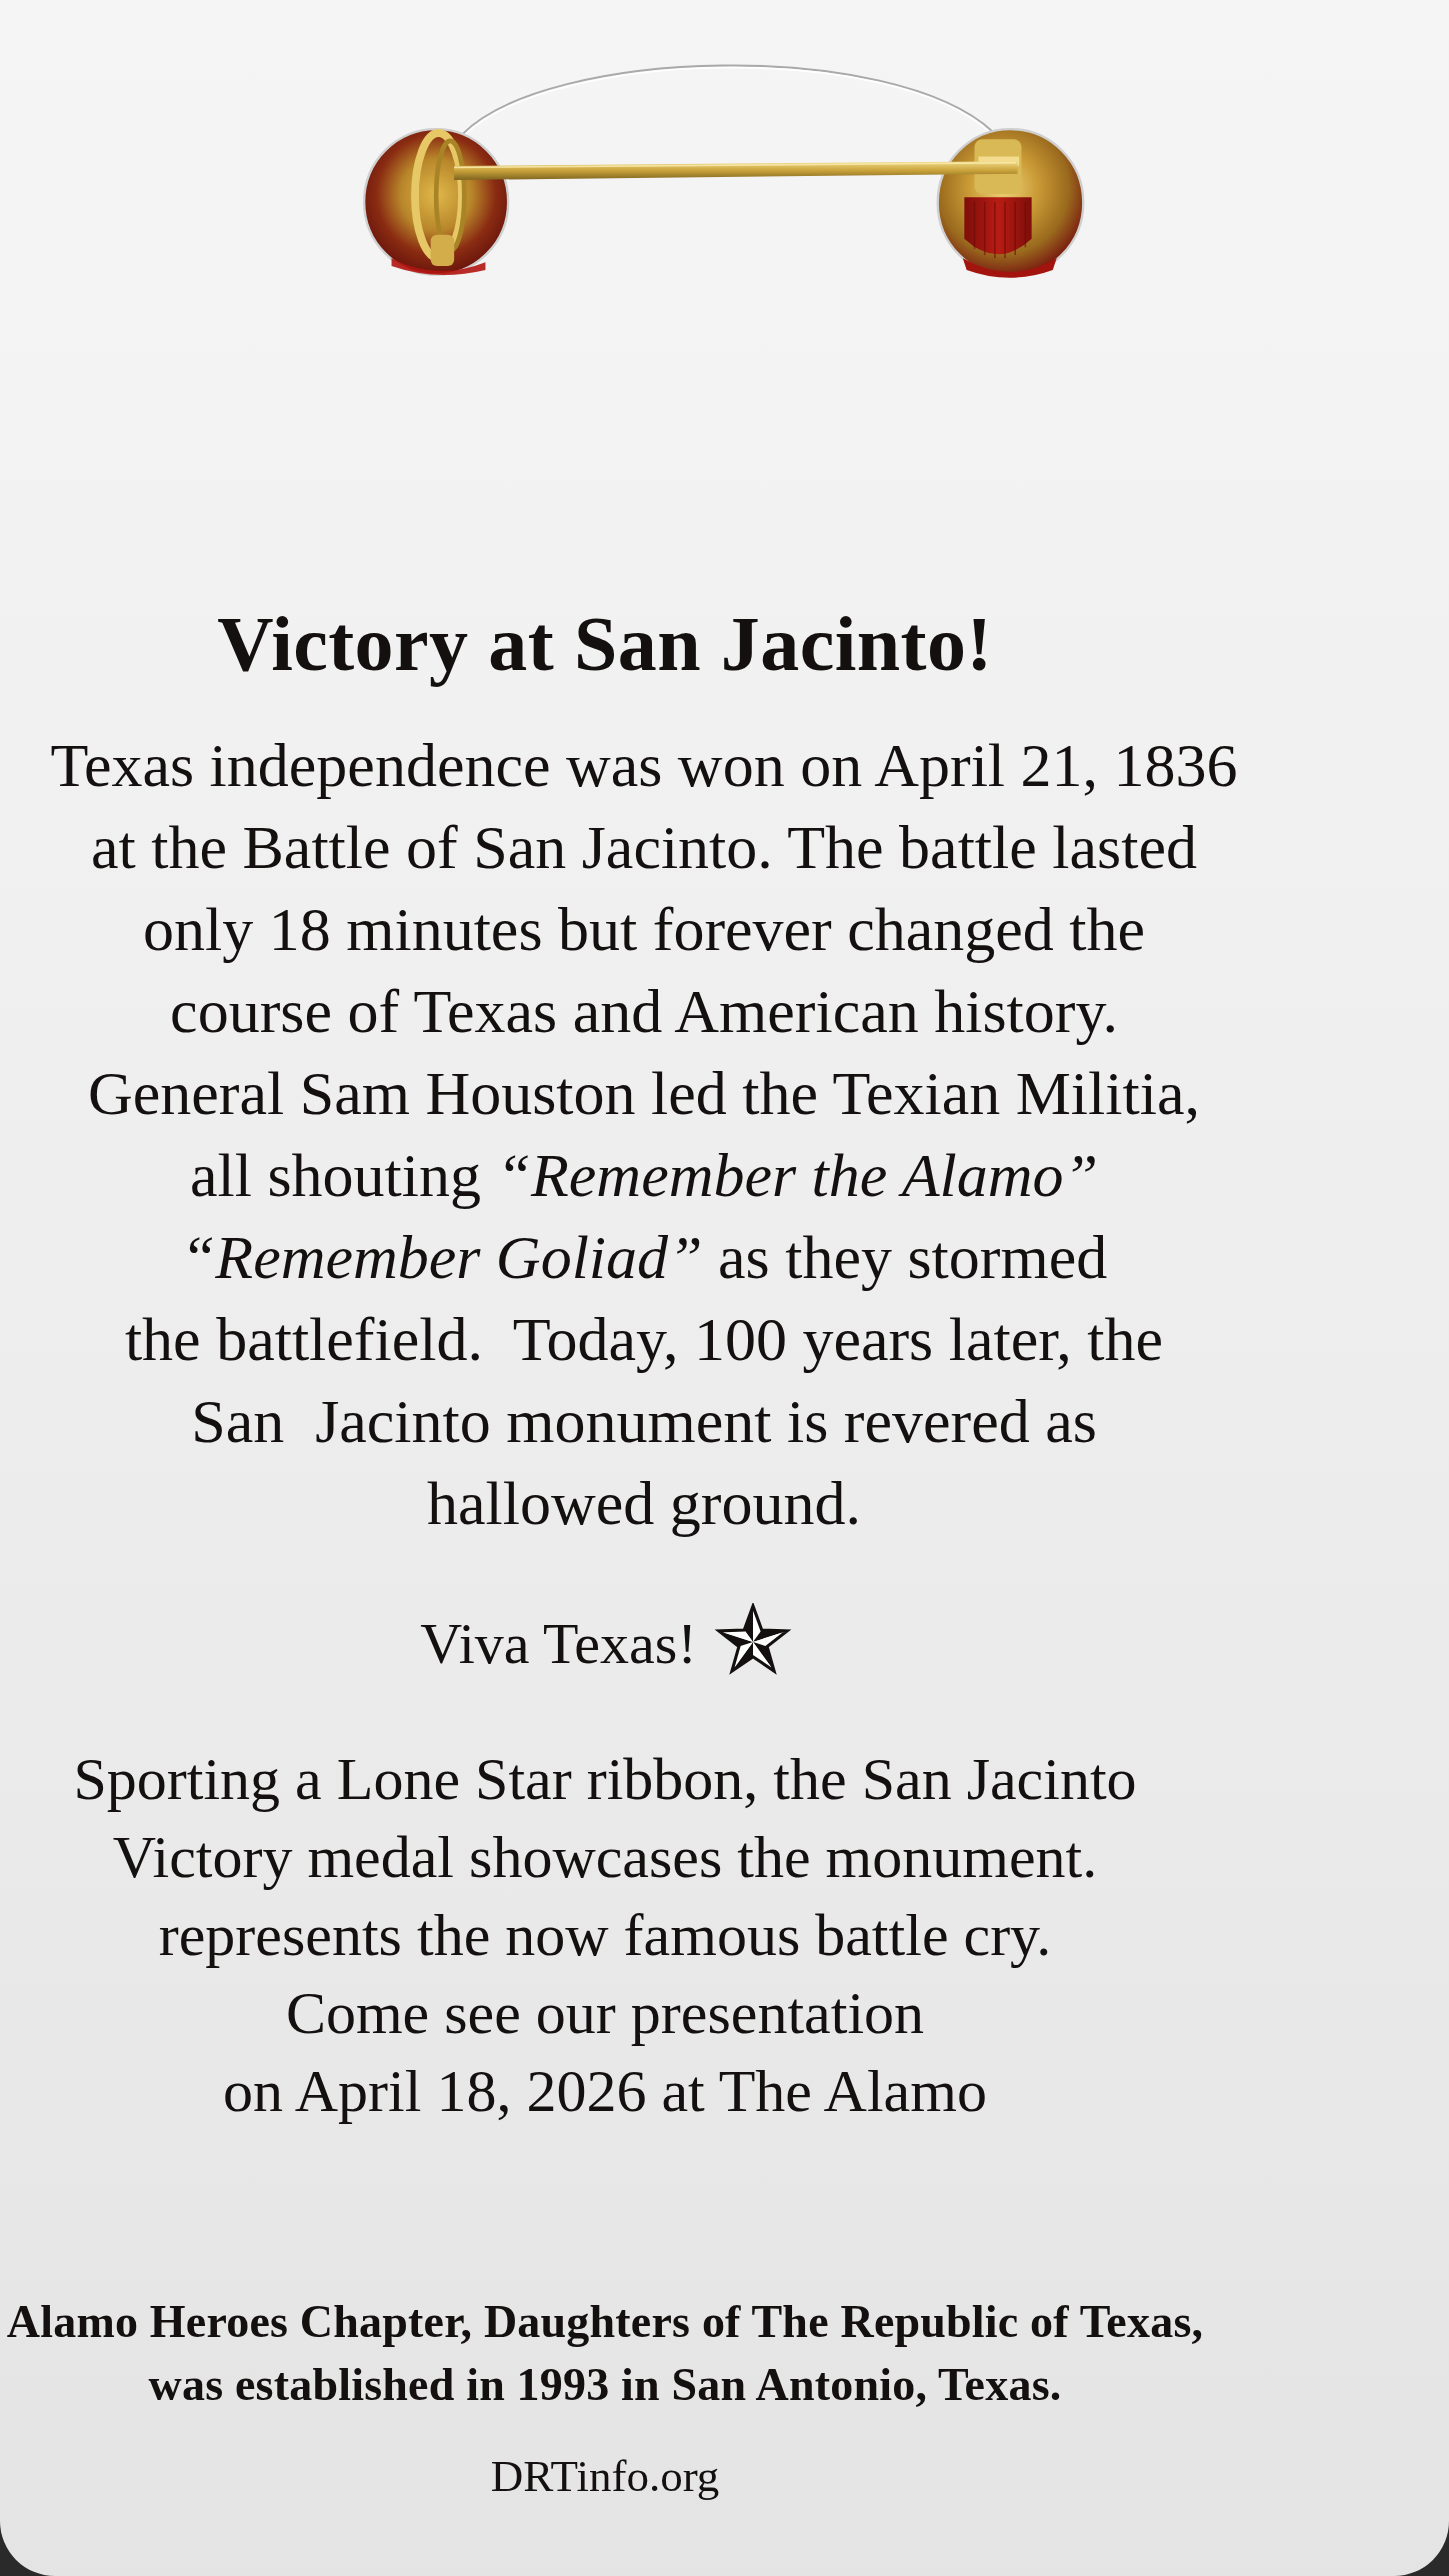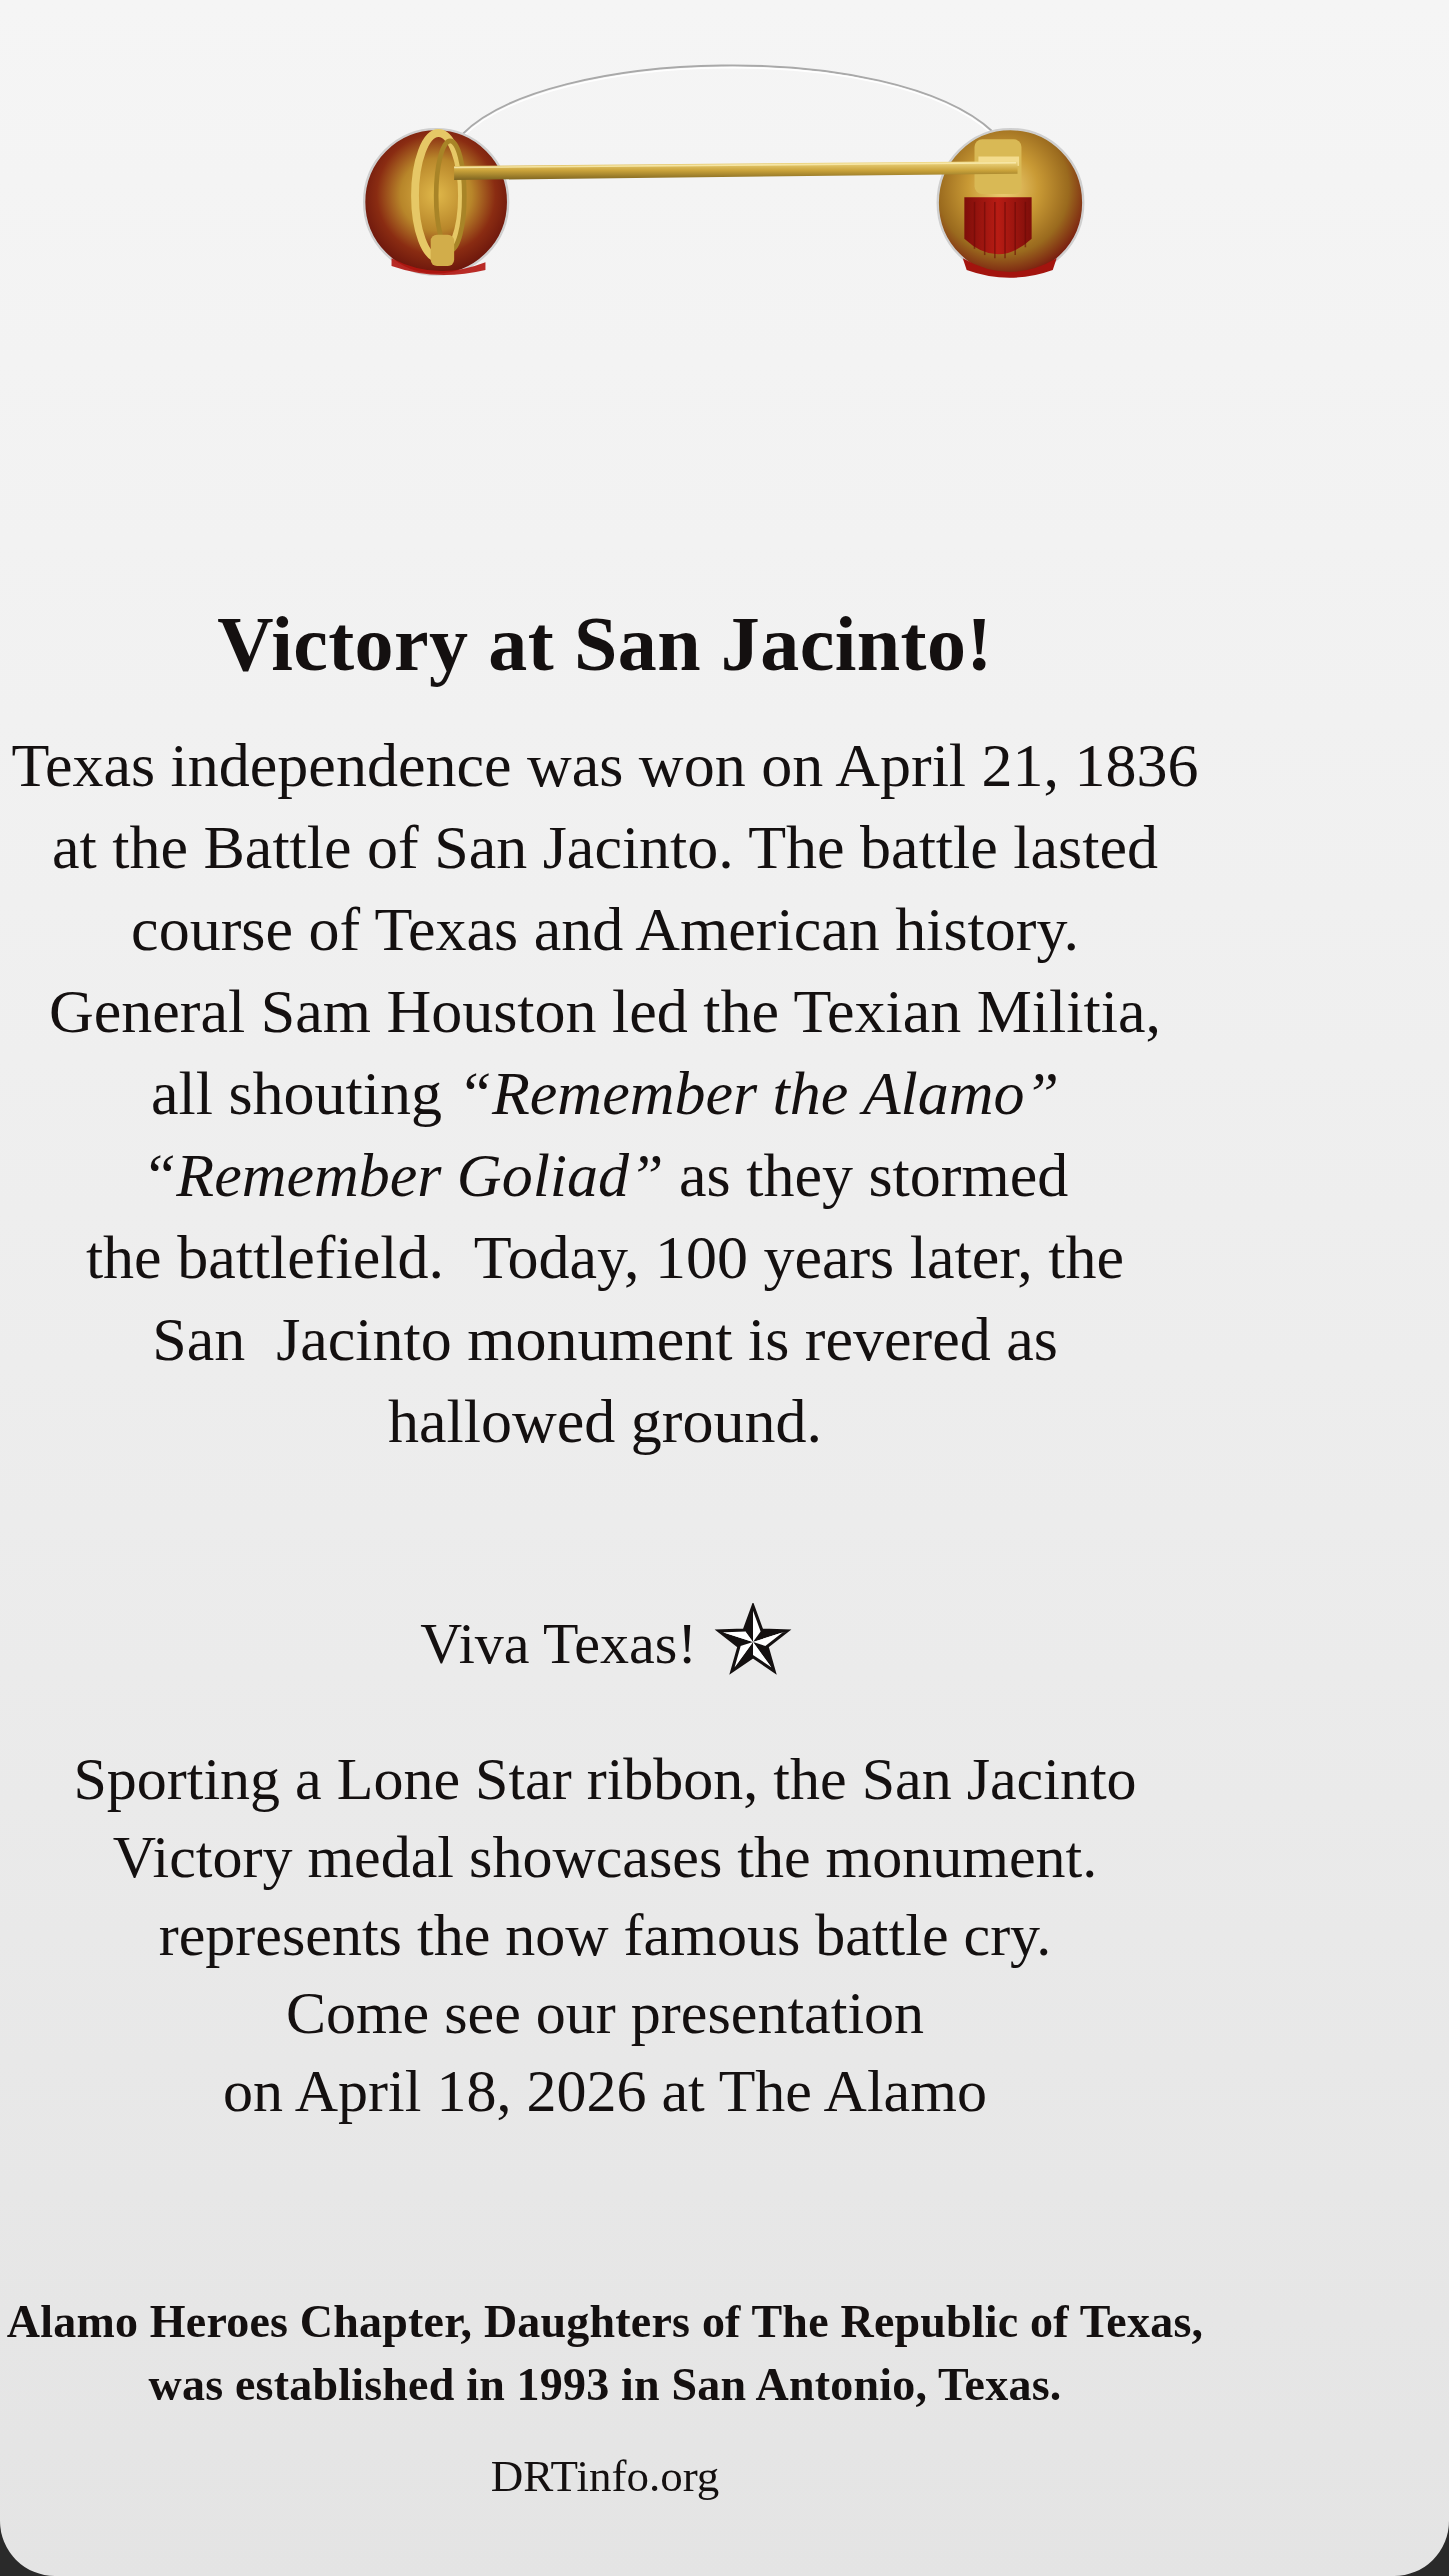--- a/index.html
+++ b/index.html
@@ -41,20 +41,21 @@
     top: 597px;
     font-size: 78px;
     font-weight: bold;
     line-height: 94px;
     letter-spacing: 0.4px;
   }
   .para1 {
     top: 724px;
     font-size: 62px;
     line-height: 82px;
+    margin-left: 39px;
   }
   .para1 .line, .para2 .line, .footer .line { display: block; white-space: pre; }
   .para1 em, .para2 em { }
 
   .viva {
     top: 1605px;
     font-size: 58px;
     line-height: 78px;
     display: flex;
     justify-content: center;
@@ -149,20 +150,21 @@
       <path d="M 580 212 L 1300 206 L 1300 222 L 580 230 Z" fill="url(#bar)"></path>
       <line x1="580" y1="214" x2="1298" y2="208" stroke="#fbeeb4" stroke-width="2" opacity="0.8"></line>
     </svg>
   </div>
 
   <div class="text-block title">Victory at San Jacinto!</div>
 
   <div class="text-block para1">
     <span class="line">Texas independence was won on April 21, 1836</span>
     <span class="line">at the Battle of San Jacinto. The battle lasted</span>
+    <span class="line">only 18 minutes but forever changed the</span>
     <span class="line">course of Texas and American history.</span>
     <span class="line">General Sam Houston led the Texian Militia,</span>
     <span class="line"><span>all shouting </span><em>“Remember the Alamo”</em><span></span></span>
     <span class="line"><span></span><em>“Remember Goliad”</em><span> as they stormed</span></span>
     <span class="line">the battlefield.  Today, 100 years later, the</span>
     <span class="line">San  Jacinto monument is revered as</span>
     <span class="line">hallowed ground.</span>
   </div>
 
   <div class="text-block viva">

